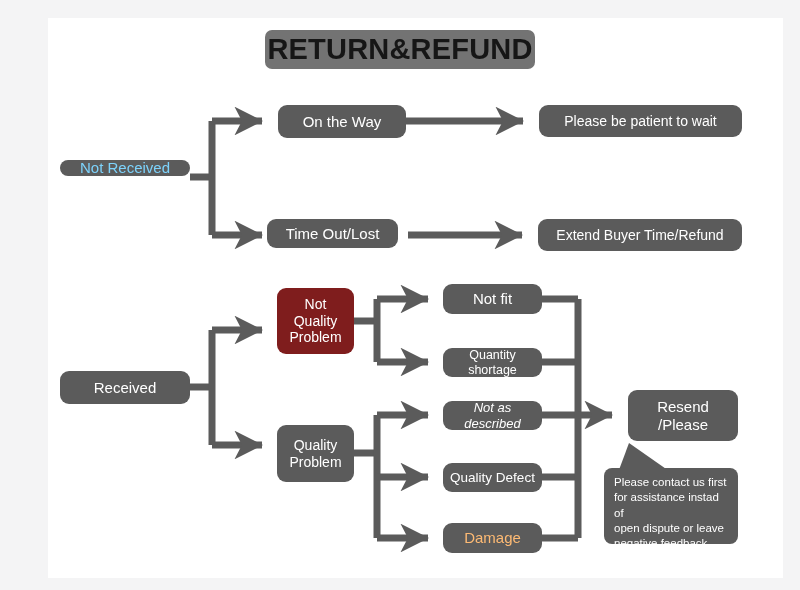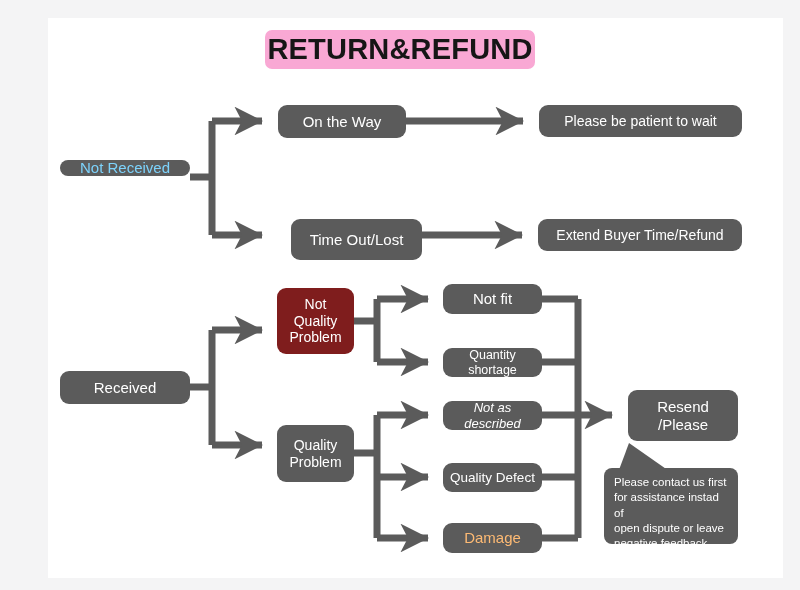--- a/index.html
+++ b/index.html
@@ -34,21 +34,21 @@
     width: 800px;
     height: 590px;
     display: block;
   }
   .title-box {
     position: absolute;
     left: 265px;
     top: 30px;
     width: 270px;
     height: 39px;
-    background: #f9a8d4;
+    background: #737373;
     border-radius: 7px;
     display: flex;
     align-items: center;
     justify-content: center;
   }
   .title-text {
     font-size: 29px;
     font-weight: bold;
     color: #161616;
     letter-spacing: 0.2px;
@@ -132,21 +132,21 @@
     <path d="M 629 443 L 616 478 L 679 478 Z" fill="#5b5b5b" stroke="none"></path>
   </svg>
 
   <div class="title-box">
     <span class="title-text">RETURN&amp;REFUND</span>
   </div>
 
   <div id="nodes-layer">
       <div class="node" style="left: 60px; top: 160px; width: 130px; height: 16px; font-size: 15px; background: rgb(91, 91, 91); color: #7dd3fc;">Not Received</div>
       <div class="node" style="left: 278px; top: 105px; width: 128px; height: 33px; font-size: 15px; background: rgb(91, 91, 91); color: rgb(255, 255, 255); text-align: right;">On the Way</div>
-      <div class="node" style="left: 291px; top: 219px; width: 131px; height: 41px; font-size: 15px; background: rgb(91, 91, 91); color: rgb(255, 255, 255);">Time Out/Lost</div>
+      <div class="node" style="left: 267px; top: 219px; width: 131px; height: 29px; font-size: 15px; background: rgb(91, 91, 91); color: rgb(255, 255, 255);">Time Out/Lost</div>
       <div class="node" style="left: 539px; top: 105px; width: 203px; height: 32px; font-size: 14px; background: rgb(91, 91, 91); color: rgb(255, 255, 255);">Please be patient to wait</div>
       <div class="node" style="left: 538px; top: 219px; width: 204px; height: 32px; font-size: 14px; background: rgb(91, 91, 91); color: rgb(255, 255, 255);">Extend Buyer Time/Refund</div>
       <div class="node" style="left: 60px; top: 371px; width: 130px; height: 33px; font-size: 15px; background: rgb(91, 91, 91); color: rgb(255, 255, 255);">Received</div>
       <div class="node" style="left: 277px; top: 288px; width: 77px; height: 66px; font-size: 14px; background: #7f1d1d; color: rgb(255, 255, 255);">Not
 Quality
 Problem</div>
       <div class="node" style="left: 277px; top: 425px; width: 77px; height: 57px; font-size: 14px; background: rgb(91, 91, 91); color: rgb(255, 255, 255);">Quality
 Problem</div>
       <div class="node" style="left: 443px; top: 284px; width: 99px; height: 30px; font-size: 15px; background: rgb(91, 91, 91); color: rgb(255, 255, 255);">Not fit</div>
       <div class="node" style="left: 443px; top: 348px; width: 99px; height: 29px; font-size: 12.5px; background: rgb(91, 91, 91); color: rgb(255, 255, 255);">Quantity shortage</div>

